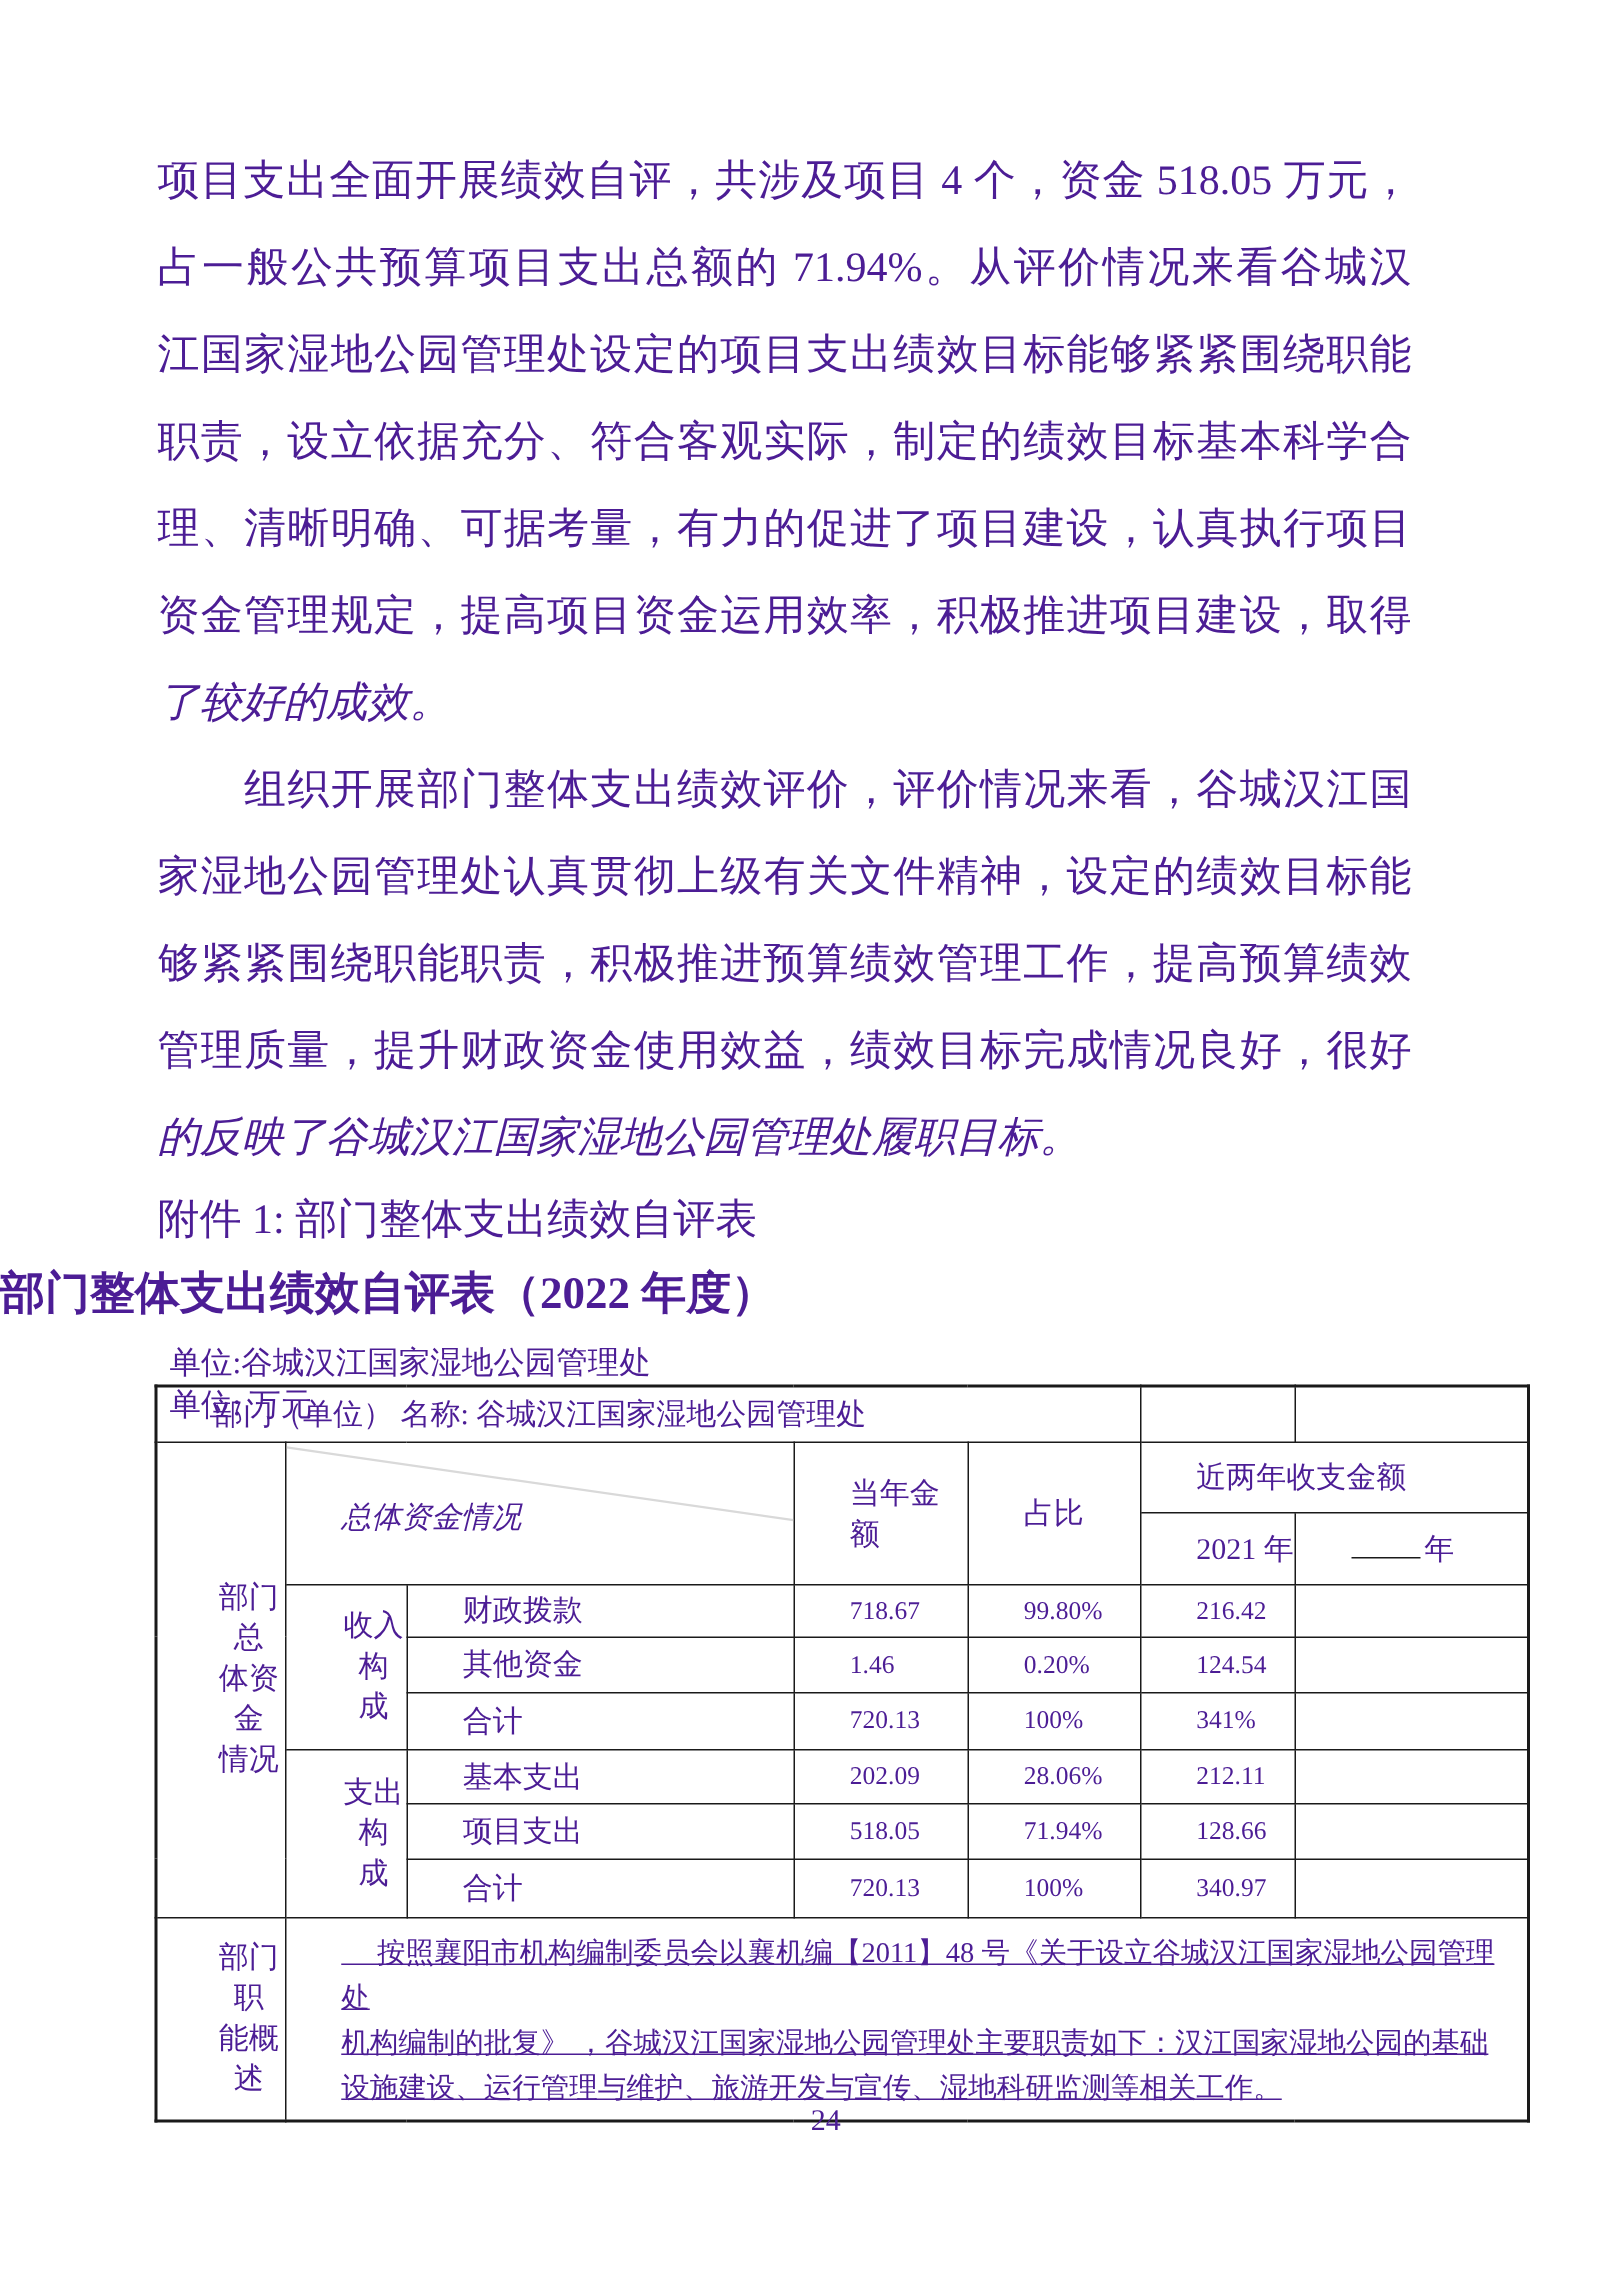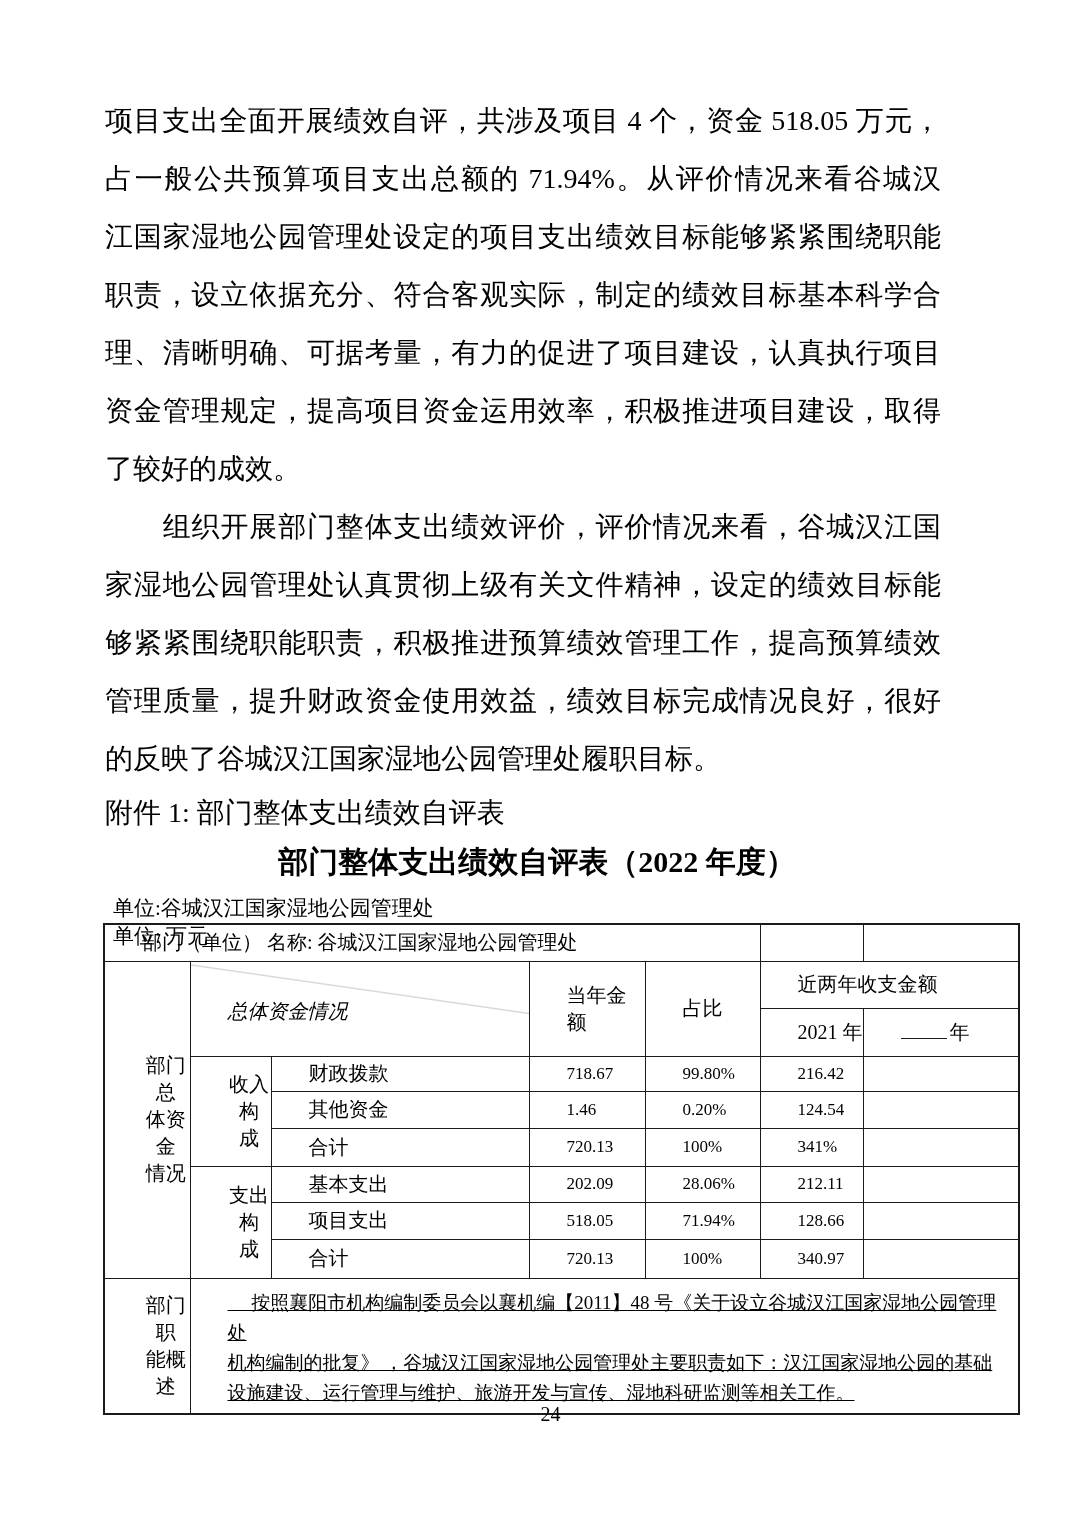--- a/index.html
+++ b/index.html
@@ -2,53 +2,53 @@
 <html><head>
 <meta charset="utf-8">
 <style>
   * { margin: 0; padding: 0; box-sizing: border-box; }
   html, body { background: #ffffff; }
   .page {
     position: relative;
     width: 1074px;
     height: 1520px;
     background: #ffffff;
-    color: #000000;
+    color: #4c1d95;
     font-family: "Liberation Serif", "DejaVu Serif", serif;
     overflow: hidden;
   }
   .body-text {
     position: absolute;
     top: 92px;
     left: 105px;
     width: 836px;
     font-size: 28px;
     line-height: 58px;
   }
   .para .tline {
     text-align: justify;
     text-align-last: justify;
     white-space: nowrap;
   }
   .para .tline:last-child {
     text-align-last: left;
+    font-style: italic;
   }
   .attachment-line {
     position: absolute;
     top: 794px;
     left: 105px;
     width: 860px;
     font-size: 28px;
   }
   .doc-title {
     position: absolute;
     top: 842px;
     left: 0;
     width: 1074px;
-    text-align: center;
     font-size: 30px;
     font-weight: bold;
   }
   .unit-row {
     position: absolute;
     top: 894px;
     left: 113px;
     width: 907px;
     display: flex;
     justify-content: space-between;

